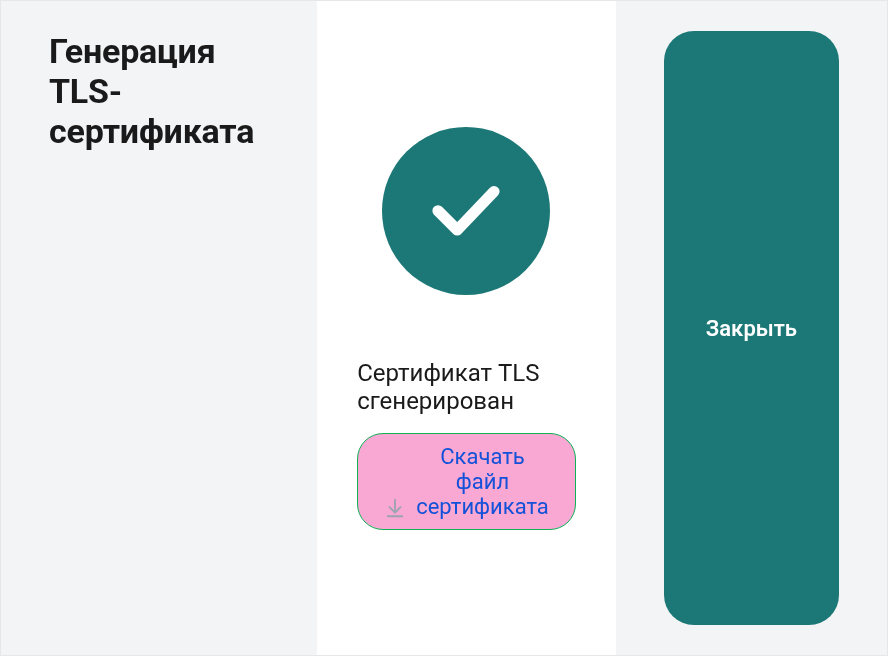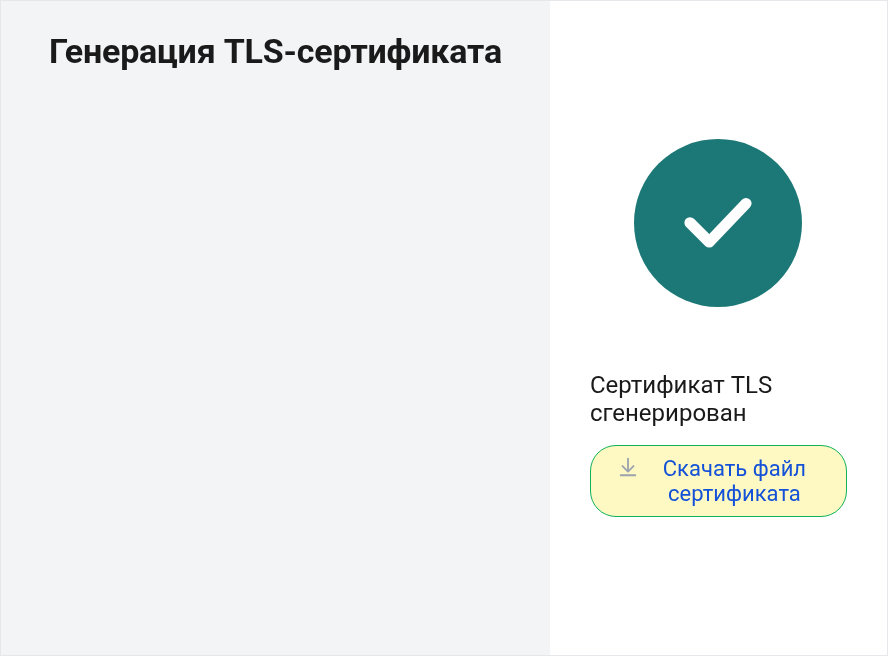--- a/index.html
+++ b/index.html
@@ -57,26 +57,26 @@
     }
     .status-text {
       font-size: 24px;
       color: #1a1a1a;
       margin-bottom: 18px;
       font-weight: 400;
       margin-top: 36px;
     }
     .download-button {
       display: inline-flex;
-      align-items: flex-start;
+      align-items: flex-end;
       gap: 10px;
       padding: 10px 26px;
       border: 1.5px solid #0fb257;
       border-radius: 26px;
-      background: #fef9c3;
+      background: #f9a8d4;
       cursor: pointer;
       font-size: 22px;
       color: #1351d8;
       font-family: inherit;
     }
     .download-icon {
       width: 22px;
       height: 22px;
       flex-shrink: 0;
     }
@@ -122,13 +122,18 @@
         <svg viewBox="0 0 24 24" fill="none" stroke="#9ca3af" stroke-width="2" stroke-linecap="round" stroke-linejoin="round">
           <line x1="12" y1="3" x2="12" y2="16"></line>
           <polyline points="6 11 12 17 18 11"></polyline>
           <line x1="4" y1="21" x2="20" y2="21"></line>
         </svg>
       </span>
       <span>Скачать файл сертификата</span>
     </button>
   </div>
 
+  <div class="footer">
+    <button class="close-button">
+      <span>Закрыть</span>
+    </button>
+  </div>
 </div>
 
 </body></html>

